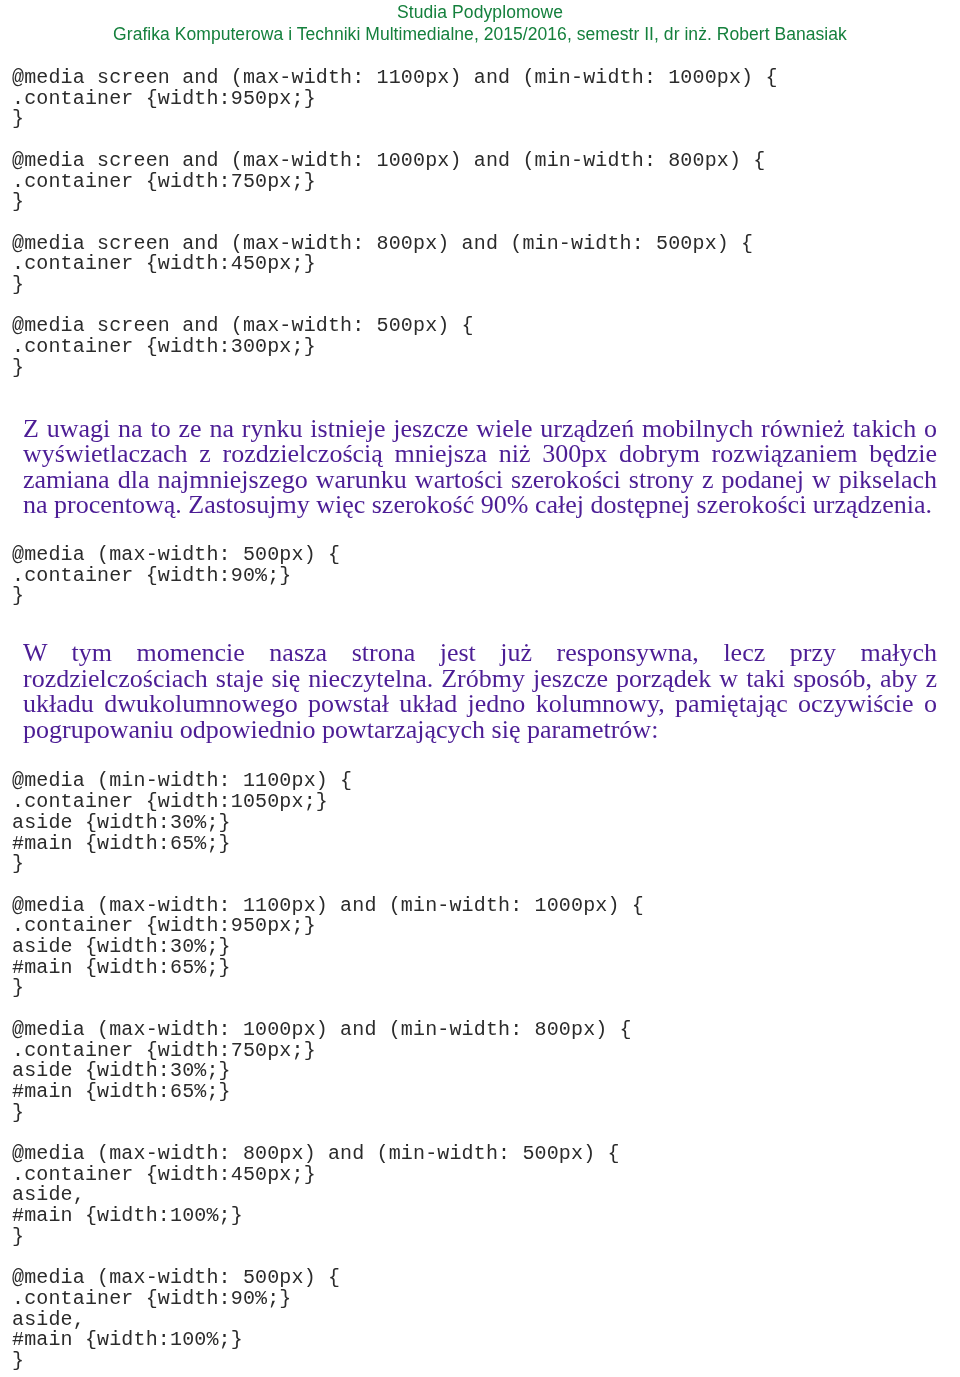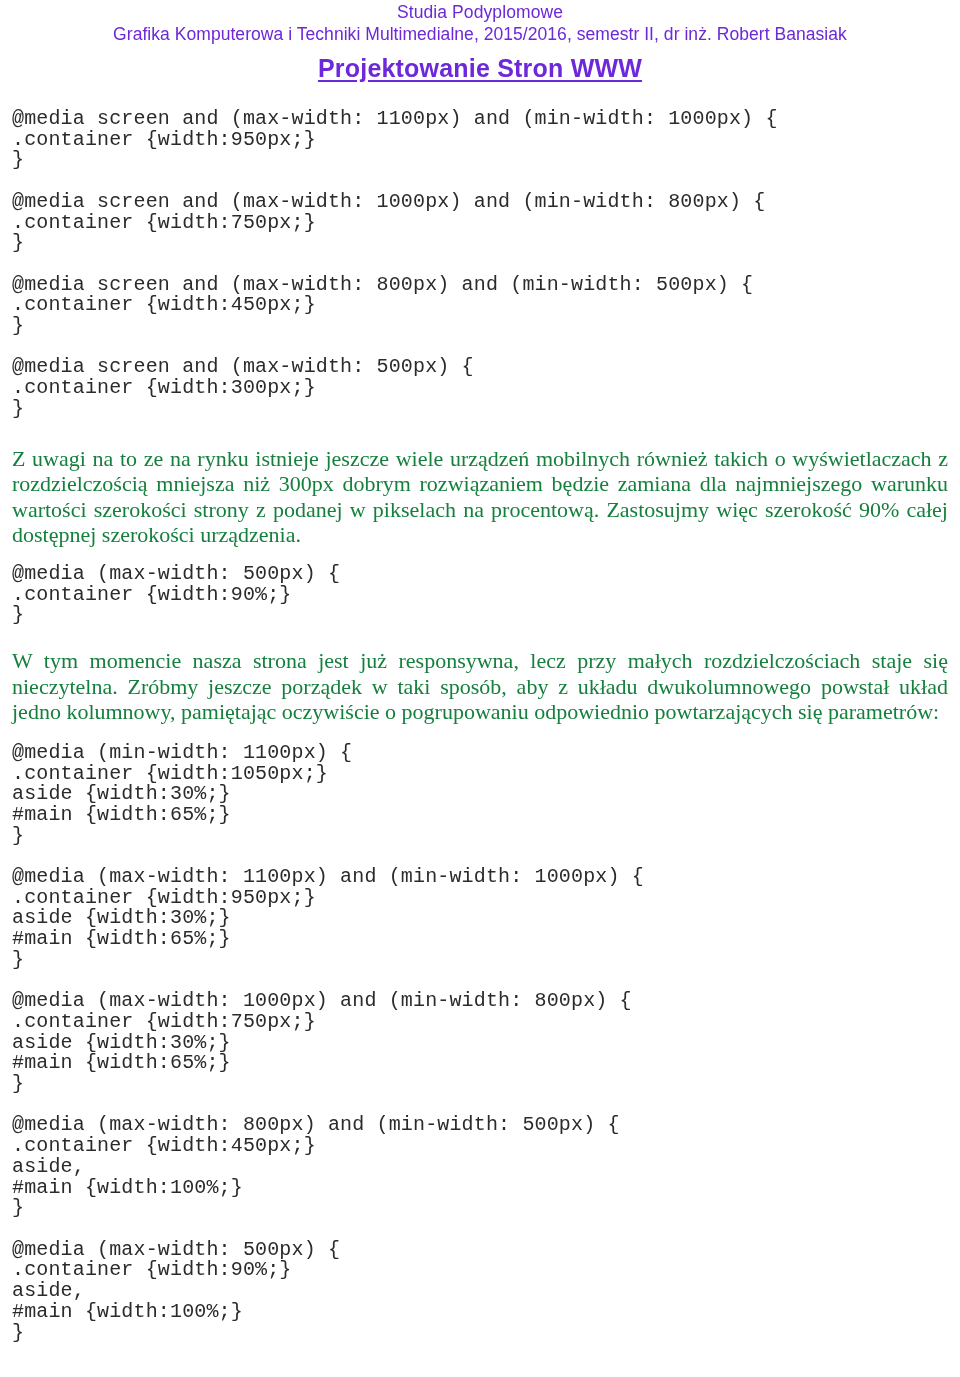--- a/index.html
+++ b/index.html
@@ -20,21 +20,21 @@
     position: relative;
     width: 960px;
     box-sizing: border-box;
     padding: 0 12px 0 12px;
   }
 
   
   .doc-header {
     text-align: center;
     font-family: "Liberation Sans", "DejaVu Sans", sans-serif;
-    color: #6d28d9;
+    color: #15803d;
   }
   .header-line-1 {
     font-size: 17.5px;
     line-height: 21px;
     padding-top: 2px;
     letter-spacing: 0.1px;
   }
   .header-line-2 {
     font-size: 17.5px;
     line-height: 23px;
@@ -58,45 +58,44 @@
     white-space: pre;
     color: #2b2b2b;
     letter-spacing: 0.15px;
     margin: 0;
     padding: 0;
   }
 
   
   .prose {
     font-family: "Liberation Serif", "DejaVu Serif", serif;
-    font-size: 22px;
+    font-size: 26px;
     line-height: 25.6px;
     text-align: justify;
     text-justify: inter-word;
-    color: #15803d;
-    margin: 0;
+    color: #4c1d95;
+    margin: 11px;
     padding: 0;
   }
 
   
   .gap-after-title { height: 22px; }
   .gap-code-to-prose { height: 26px; }
   .gap-prose-to-code { height: 16px; }
   .gap-code-to-prose-2 { height: 22px; }
   .gap-prose-to-code-2 { height: 18px; }
 </style>
 </head>
 <body>
 
 <div class="page">
 
   <div class="doc-header">
     <div class="header-line-1">Studia Podyplomowe</div>
     <div class="header-line-2">Grafika Komputerowa i Techniki Multimedialne, 2015/2016, semestr II, dr inż. Robert Banasiak</div>
-    <div class="doc-title">Projektowanie Stron WWW</div>
   </div>
 
   <div class="gap-after-title"></div>
 
   <pre class="code-block">@media screen and (max-width: 1100px) and (min-width: 1000px) {
 .container {width:950px;}
 }
 
 @media screen and (max-width: 1000px) and (min-width: 800px) {
 .container {width:750px;}

